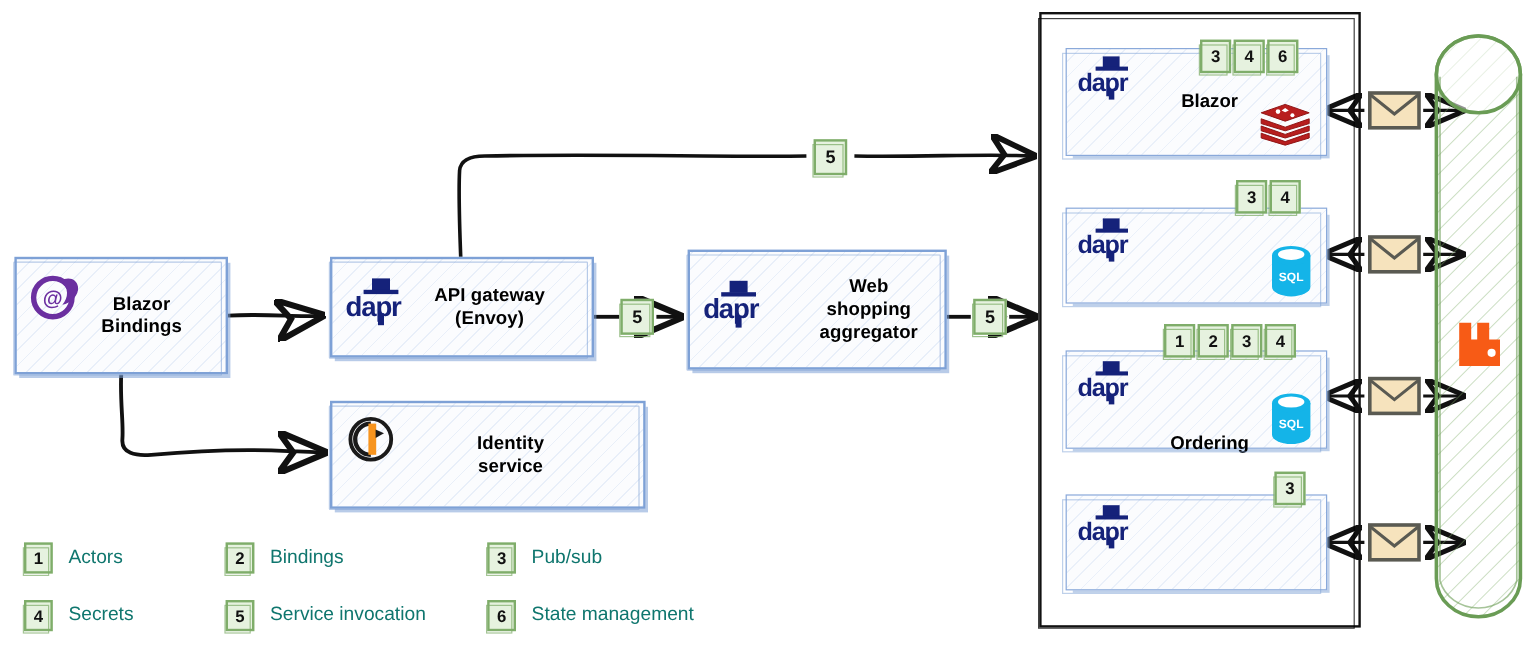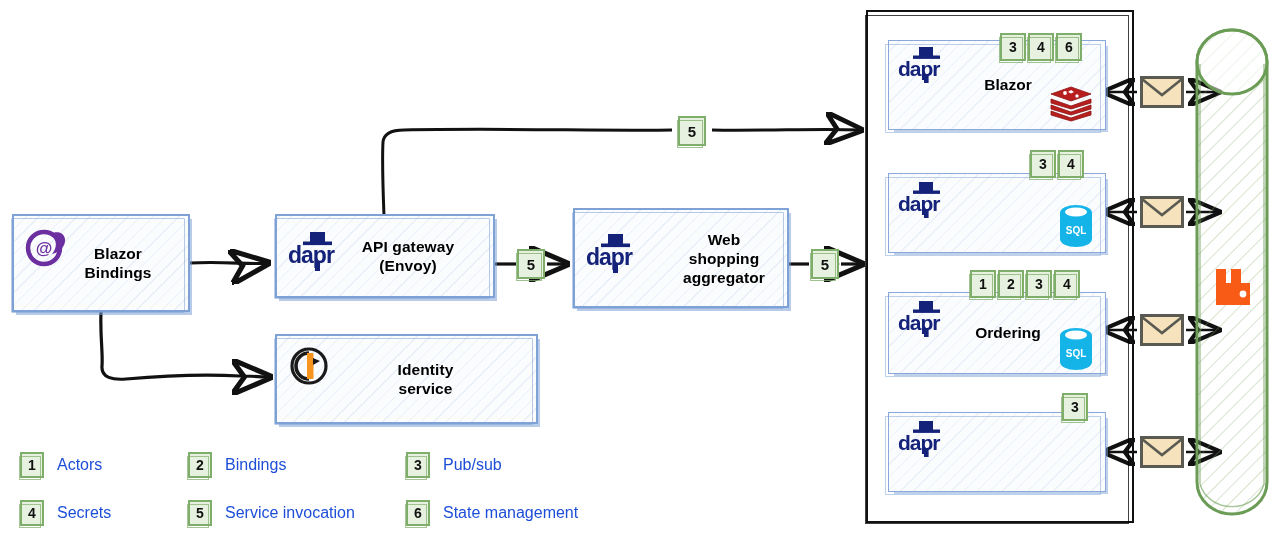--- a/index.html
+++ b/index.html
@@ -84,21 +84,21 @@
   .legend-item .lbadge{
     position:relative;width:24px;height:26px;box-sizing:border-box;
     border:2px solid #7fad6a;background:#e6f2df;
     display:flex;align-items:center;justify-content:center;
     font-size:14px;font-weight:bold;color:#111;flex:0 0 auto;
   }
   .legend-item .lbadge::before{
     content:"";position:absolute;left:-3px;top:2px;width:100%;height:100%;
     border:1.5px solid rgba(127,173,106,.7);
   }
-  .legend-item .ltext{margin-left:13px;font-size:16px;color:#1d4ed8;white-space:nowrap;}
+  .legend-item .ltext{margin-left:13px;font-size:16px;color:#0f766e;white-space:nowrap;}
 
   
   .icon{position:absolute;}
 
   svg{display:block;overflow:visible;}
   .nosel{user-select:none;}
 </style>
 </head>
 <body>
 
@@ -281,21 +281,21 @@
 
   <div class="svcbox" style="left:888px;top:292px;width:218px;height:82px;">
     <span class="icon" style="left:8px;top:8px;width:58px;height:40px;">
       <svg width="58" height="40" viewBox="0 0 58 40">
         <rect x="22" y="0" width="14" height="9" fill="#15227a"></rect>
         <rect x="16" y="8.5" width="27" height="3.4" fill="#15227a"></rect>
         <text x="1" y="29" font-size="21" font-weight="bold" fill="#15227a" font-family="Liberation Sans, sans-serif" letter-spacing="-1">dapr</text>
         <rect x="27" y="27" width="4.6" height="9" fill="#15227a"></rect>
       </svg>
     </span>
-    <div class="slabel nosel" style="padding-left:22px;">Ordering</div>
+    <div class="slabel nosel" style="padding-left:22px;margin-top:37px;">Ordering</div>
     <span class="icon" style="right:10px;bottom:2px;width:38px;height:44px;">
       <svg width="38" height="44" viewBox="0 0 38 44">
         <path d="M3,9 L3,35 A16,8 0 0,0 35,35 L35,9 Z" fill="#14b4e8"></path>
         <ellipse cx="19" cy="9" rx="16" ry="8" fill="#14b4e8"></ellipse>
         <ellipse cx="19" cy="8" rx="11" ry="4.6" fill="#fff"></ellipse>
         <text x="19" y="30" font-size="10" font-weight="bold" fill="#fff" text-anchor="middle" font-family="Liberation Sans, sans-serif">SQL</text>
       </svg>
     </span>
   </div>
   <div style="position:absolute;left:970px;top:270px;display:flex;gap:2px;">

